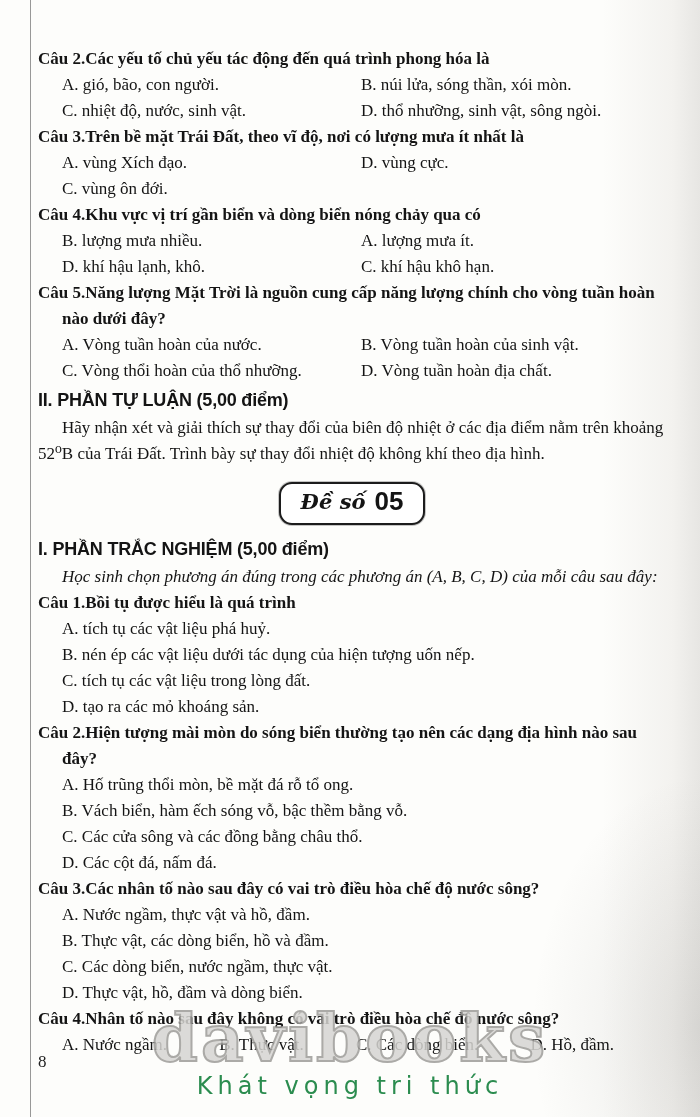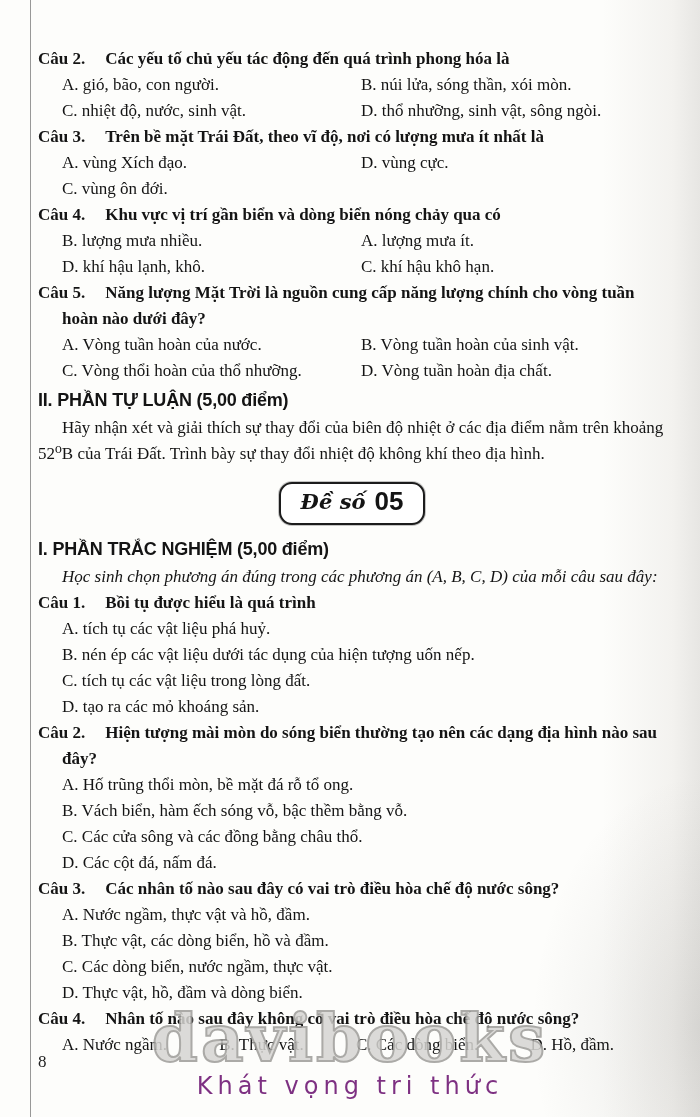--- a/index.html
+++ b/index.html
@@ -15,21 +15,21 @@
       radial-gradient(ellipse 240px 360px at 100% 92%, rgba(90,88,84,.12), rgba(0,0,0,0) 70%),
       linear-gradient(to right, #fdfdfb 86%, #f3f2ef 96%, #e7e6e3);
   }
   .margin-line {
     position:absolute; top:0; bottom:0; left:30px; width:1px;
     background:rgba(70,70,70,.55);
   }
   .content { position:relative; padding:46px 34px 0 38px; }
 
   .q-stem { font-weight:bold; padding-left:24px; text-indent:-24px; }
-  .q-label { margin-right:20px; }
+  .q-label { margin-right:0; }
   .opts-two-col { display:grid; grid-template-columns:1fr 1.02fr; padding-left:24px; }
   .opts-one-col { padding-left:24px; }
   .opts-inline { display:flex; justify-content:space-between; padding-left:24px; padding-right:52px; }
 
   .section-heading {
     font-family:"Liberation Sans","DejaVu Sans",sans-serif;
     font-weight:bold; font-size:18px; letter-spacing:-0.2px;
     margin:3px 0 2px;
   }
   .para { text-indent:24px; }
@@ -57,21 +57,21 @@
 
   .watermark { position:absolute; left:0; right:0; bottom:16px; text-align:center; pointer-events:none; }
   .wm-main {
     font-family:"DejaVu Serif",serif; font-weight:bold;
     font-size:66px; line-height:70px; letter-spacing:3px;
     color:#d6d5d2; -webkit-text-stroke:2px #9d9c99; opacity:.85;
   }
   .wm-sub {
     font-family:"DejaVu Sans",sans-serif;
     font-size:24px; line-height:30px; letter-spacing:5px;
-    color:#701a75; opacity:.9; margin-top:-2px;
+    color:#15803d; opacity:.9; margin-top:-2px;
   }
 </style>
 </head>
 <body>
 
 <div class="margin-line"></div>
 
 <div class="content" id="doc-blocks">
     <div class="question">
       <p class="q-stem"><span class="q-label">Câu 2.</span><span class="q-text">Các yếu tố chủ yếu tác động đến quá trình phong hóa là</span></p>

